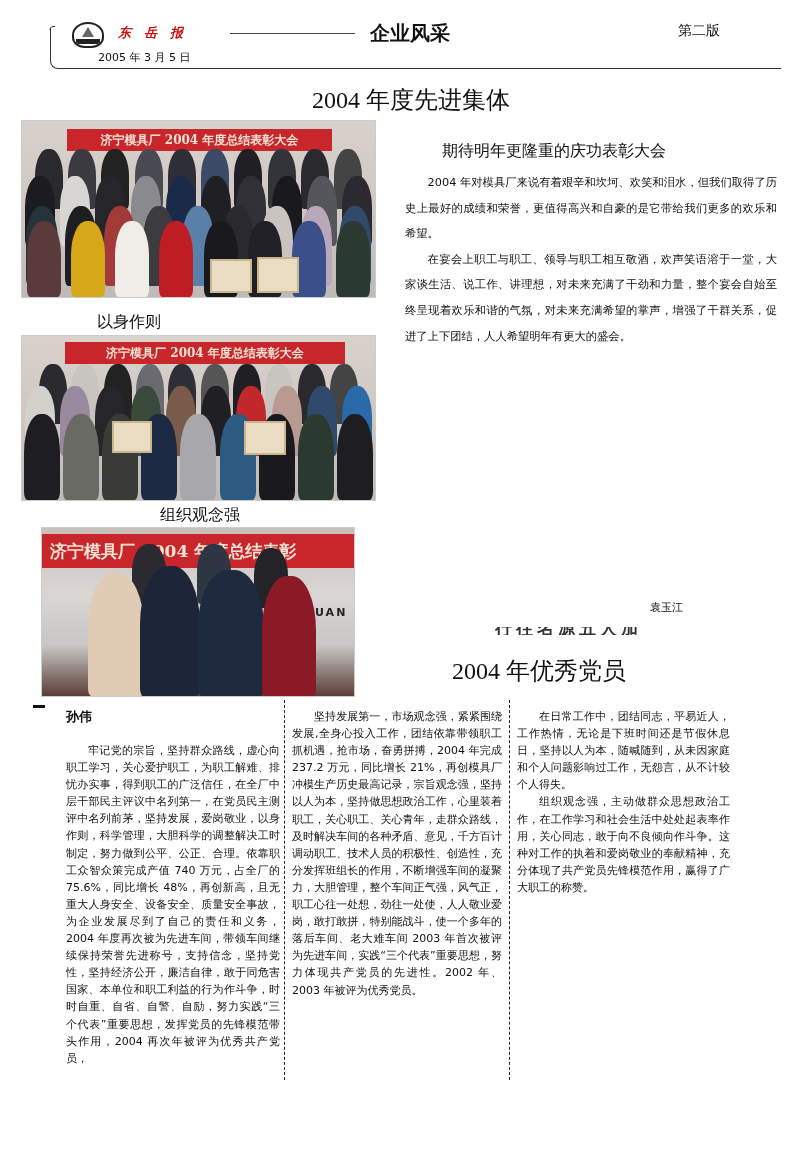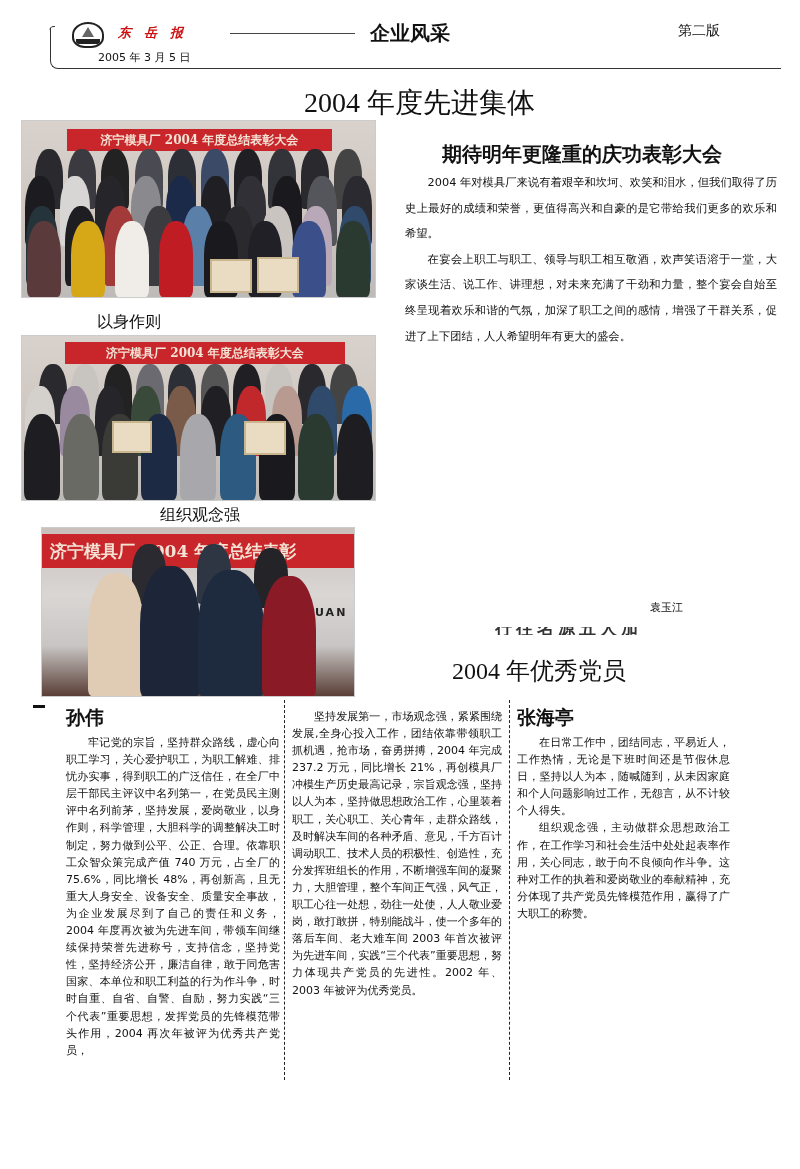--- a/index.html
+++ b/index.html
@@ -17,21 +17,21 @@
         border-left: 6px solid transparent; border-right: 6px solid transparent; border-bottom: 10px solid #666; }
   .logo .base { position: absolute; left: 2px; bottom: 2px; width: 24px; height: 5px; background: #222; }
   .paper-name { position: absolute; left: 118px; top: 24px; color: #cc1111; font-weight: bold; font-style: italic;
         font-size: 13px; letter-spacing: 13px; font-family: "DejaVu Serif", serif; }
   .head-rule { position: absolute; left: 230px; top: 33px; width: 125px; height: 1px; background: #444; }
   .section-name { position: absolute; left: 370px; top: 20px; font-size: 20px; font-weight: bold; }
   .edition { position: absolute; left: 678px; top: 22px; font-size: 14px; }
   .issue-date { position: absolute; left: 98px; top: 50px; font-size: 11px; }
 
   
-  .title-collective { position: absolute; left: 304px; top: 84px; font-size: 28px;
+  .title-collective { position: absolute; left: 312px; top: 84px; font-size: 24px;
         font-family: "Liberation Serif", serif; }
   .title-members { position: absolute; left: 452px; top: 655px; font-size: 24px;
         font-family: "Liberation Serif", serif; }
 
   
   .photo { position: absolute; overflow: hidden; border: 1px solid #ccc; }
   .photo .wall { position: absolute; inset: 0; background: linear-gradient(#d9d2cc 0%, #cfc6c0 50%, #bdbab8 100%); }
   .photo .banner { position: absolute; background: #c8262b; color: #f3e3d5; font-weight: bold; white-space: nowrap;
         font-family: "DejaVu Serif", serif; text-align: center; overflow: hidden; }
   .photo .row { position: absolute; left: 0; right: 0; display: flex; justify-content: space-around; }
@@ -40,31 +40,31 @@
 
   .p1 { left: 21px; top: 120px; width: 353px; height: 176px; }
   .p2 { left: 21px; top: 335px; width: 353px; height: 164px; }
   .p3 { left: 41px; top: 527px; width: 312px; height: 168px; }
 
   .caption { position: absolute; font-size: 16px; }
   .cap1 { left: 97px; top: 312px; }
   .cap2 { left: 160px; top: 505px; }
 
   
-  .article-headline { position: absolute; left: 442px; top: 141px; font-size: 20px; font-weight: bold; }
+  .article-headline { position: absolute; left: 442px; top: 141px; font-size: 16px; font-weight: normal; }
   .article-body { position: absolute; left: 405px; top: 170px; width: 372px; font-size: 11.3px; line-height: 25.6px; }
   .article-body p { margin: 0; text-indent: 2em; text-align: justify; }
   .article-author { position: absolute; left: 650px; top: 600px; font-size: 11px; }
   .clipped-heading { position: absolute; left: 495px; top: 627px; width: 180px; height: 8px; overflow: hidden; }
   .clipped-heading span { display: block; margin-top: -10px; font-size: 17px; font-weight: bold; letter-spacing: 4px; color: #333; }
 
   
   .dash-mark { position: absolute; left: 33px; top: 705px; width: 12px; height: 3px; background: #111; }
   .member-col { position: absolute; top: 708px; font-size: 11px; line-height: 17.1px; }
-  .member-col .name { font-weight: bold; font-size: 19px; line-height: 18px; margin-bottom: 8px; }
+  .member-col .name { font-weight: bold; font-size: 13px; line-height: 18px; margin-bottom: 16px; }
   .member-col p { margin: 0; text-indent: 2em; text-align: justify; }
   .col1 { left: 66px; width: 214px; }
   .col2 { left: 292px; width: 210px; }
   .col3 { left: 517px; width: 213px; }
   .vrule { position: absolute; top: 700px; width: 0; height: 380px; border-left: 1.5px dashed #222; }
   .vr1 { left: 284px; }
   .vr2 { left: 509px; }
 </style>
 </head>
 <body>
@@ -187,21 +187,21 @@
   <div style="position:absolute; left:212px; top:20px; width:34px; height:60px; background:#242428; border-radius:45% 45% 10% 10%;"></div>
   <div style="position:absolute; left:46px; top:45px; width:56px; height:123px; background:#e0ccb4; border-radius:45% 45% 6% 6%;"></div>
   <div style="position:absolute; left:98px; top:38px; width:60px; height:130px; background:#1c2638; border-radius:45% 45% 6% 6%;"></div>
   <div style="position:absolute; left:156px; top:42px; width:66px; height:126px; background:#1e2a3e; border-radius:45% 45% 6% 6%;"></div>
   <div style="position:absolute; left:220px; top:48px; width:54px; height:120px; background:#8a1a26; border-radius:45% 45% 6% 6%;"></div>
 </div>
 
 <div class="article-headline">期待明年更隆重的庆功表彰大会</div>
 <div class="article-body">
   <p>2004 年对模具厂来说有着艰辛和坎坷、欢笑和泪水，但我们取得了历史上最好的成绩和荣誉，更值得高兴和自豪的是它带给我们更多的欢乐和希望。</p>
-  <p>在宴会上职工与职工、领导与职工相互敬酒，欢声笑语溶于一堂，大家谈生活、说工作、讲理想，对未来充满了干劲和力量，整个宴会自始至终呈现着欢乐和谐的气氛，加深了职工之间的感情，增强了干群关系，促进了上下团结，人人希望明年有更大的盛会。</p>
+  <p>在宴会上职工与职工、领导与职工相互敬酒，欢声笑语溶于一堂，大家谈生活、说工作、讲理想，对未来充满了干劲和力量，整个宴会自始至终呈现着欢乐和谐的气氛，对未来充满希望的掌声，增强了干群关系，促进了上下团结，人人希望明年有更大的盛会。</p>
 </div>
 <div class="article-author">袁玉江</div>
 <div class="clipped-heading">
   <span>行往名源五人加</span>
 </div>
 
 <div class="title-members">2004 年优秀党员</div>
 <div class="dash-mark"></div>
 
 <div class="member-col col1">
@@ -209,16 +209,15 @@
   <p>牢记党的宗旨，坚持群众路线，虚心向职工学习，关心爱护职工，为职工解难、排忧办实事，得到职工的广泛信任，在全厂中层干部民主评议中名列第一，在党员民主测评中名列前茅，坚持发展，爱岗敬业，以身作则，科学管理，大胆科学的调整解决工时制定，努力做到公平、公正、合理。依靠职工众智众策完成产值 740 万元，占全厂的 75.6%，同比增长 48%，再创新高，且无重大人身安全、设备安全、质量安全事故，为企业发展尽到了自己的责任和义务，2004 年度再次被为先进车间，带领车间继续保持荣誉先进称号，支持信念，坚持党性，坚持经济公开，廉洁自律，敢于同危害国家、本单位和职工利益的行为作斗争，时时自重、自省、自警、自励，努力实践“三个代表”重要思想，发挥党员的先锋模范带头作用，2004 再次年被评为优秀共产党员，</p>
 </div>
 <div class="vrule vr1"></div>
 
 <div class="member-col col2">
   <p>坚持发展第一，市场观念强，紧紧围绕发展,全身心投入工作，团结依靠带领职工抓机遇，抢市场，奋勇拼搏，2004 年完成 237.2 万元，同比增长 21%，再创模具厂冲模生产历史最高记录，宗旨观念强，坚持以人为本，坚持做思想政治工作，心里装着职工，关心职工、关心青年，走群众路线，及时解决车间的各种矛盾、意见，千方百计调动职工、技术人员的积极性、创造性，充分发挥班组长的作用，不断增强车间的凝聚力，大胆管理，整个车间正气强，风气正，职工心往一处想，劲往一处使，人人敬业爱岗，敢打敢拼，特别能战斗，使一个多年的落后车间、老大难车间 2003 年首次被评为先进车间，实践“三个代表”重要思想，努力体现共产党员的先进性。2002 年、2003 年被评为优秀党员。</p>
 </div>
 <div class="vrule vr2"></div>
 
 <div class="member-col col3">
-  <div class="name">张海亭</div>
   <p>在日常工作中，团结同志，平易近人，工作热情，无论是下班时间还是节假休息日，坚持以人为本，随喊随到，从未因家庭和个人问题影响过工作，无怨言，从不计较个人得失。</p>
   <p>组织观念强，主动做群众思想政治工作，在工作学习和社会生活中处处起表率作用，关心同志，敢于向不良倾向作斗争。这种对工作的执着和爱岗敬业的奉献精神，充分体现了共产党员先锋模范作用，赢得了广大职工的称赞。</p>
 </div>
 
 </body></html>

